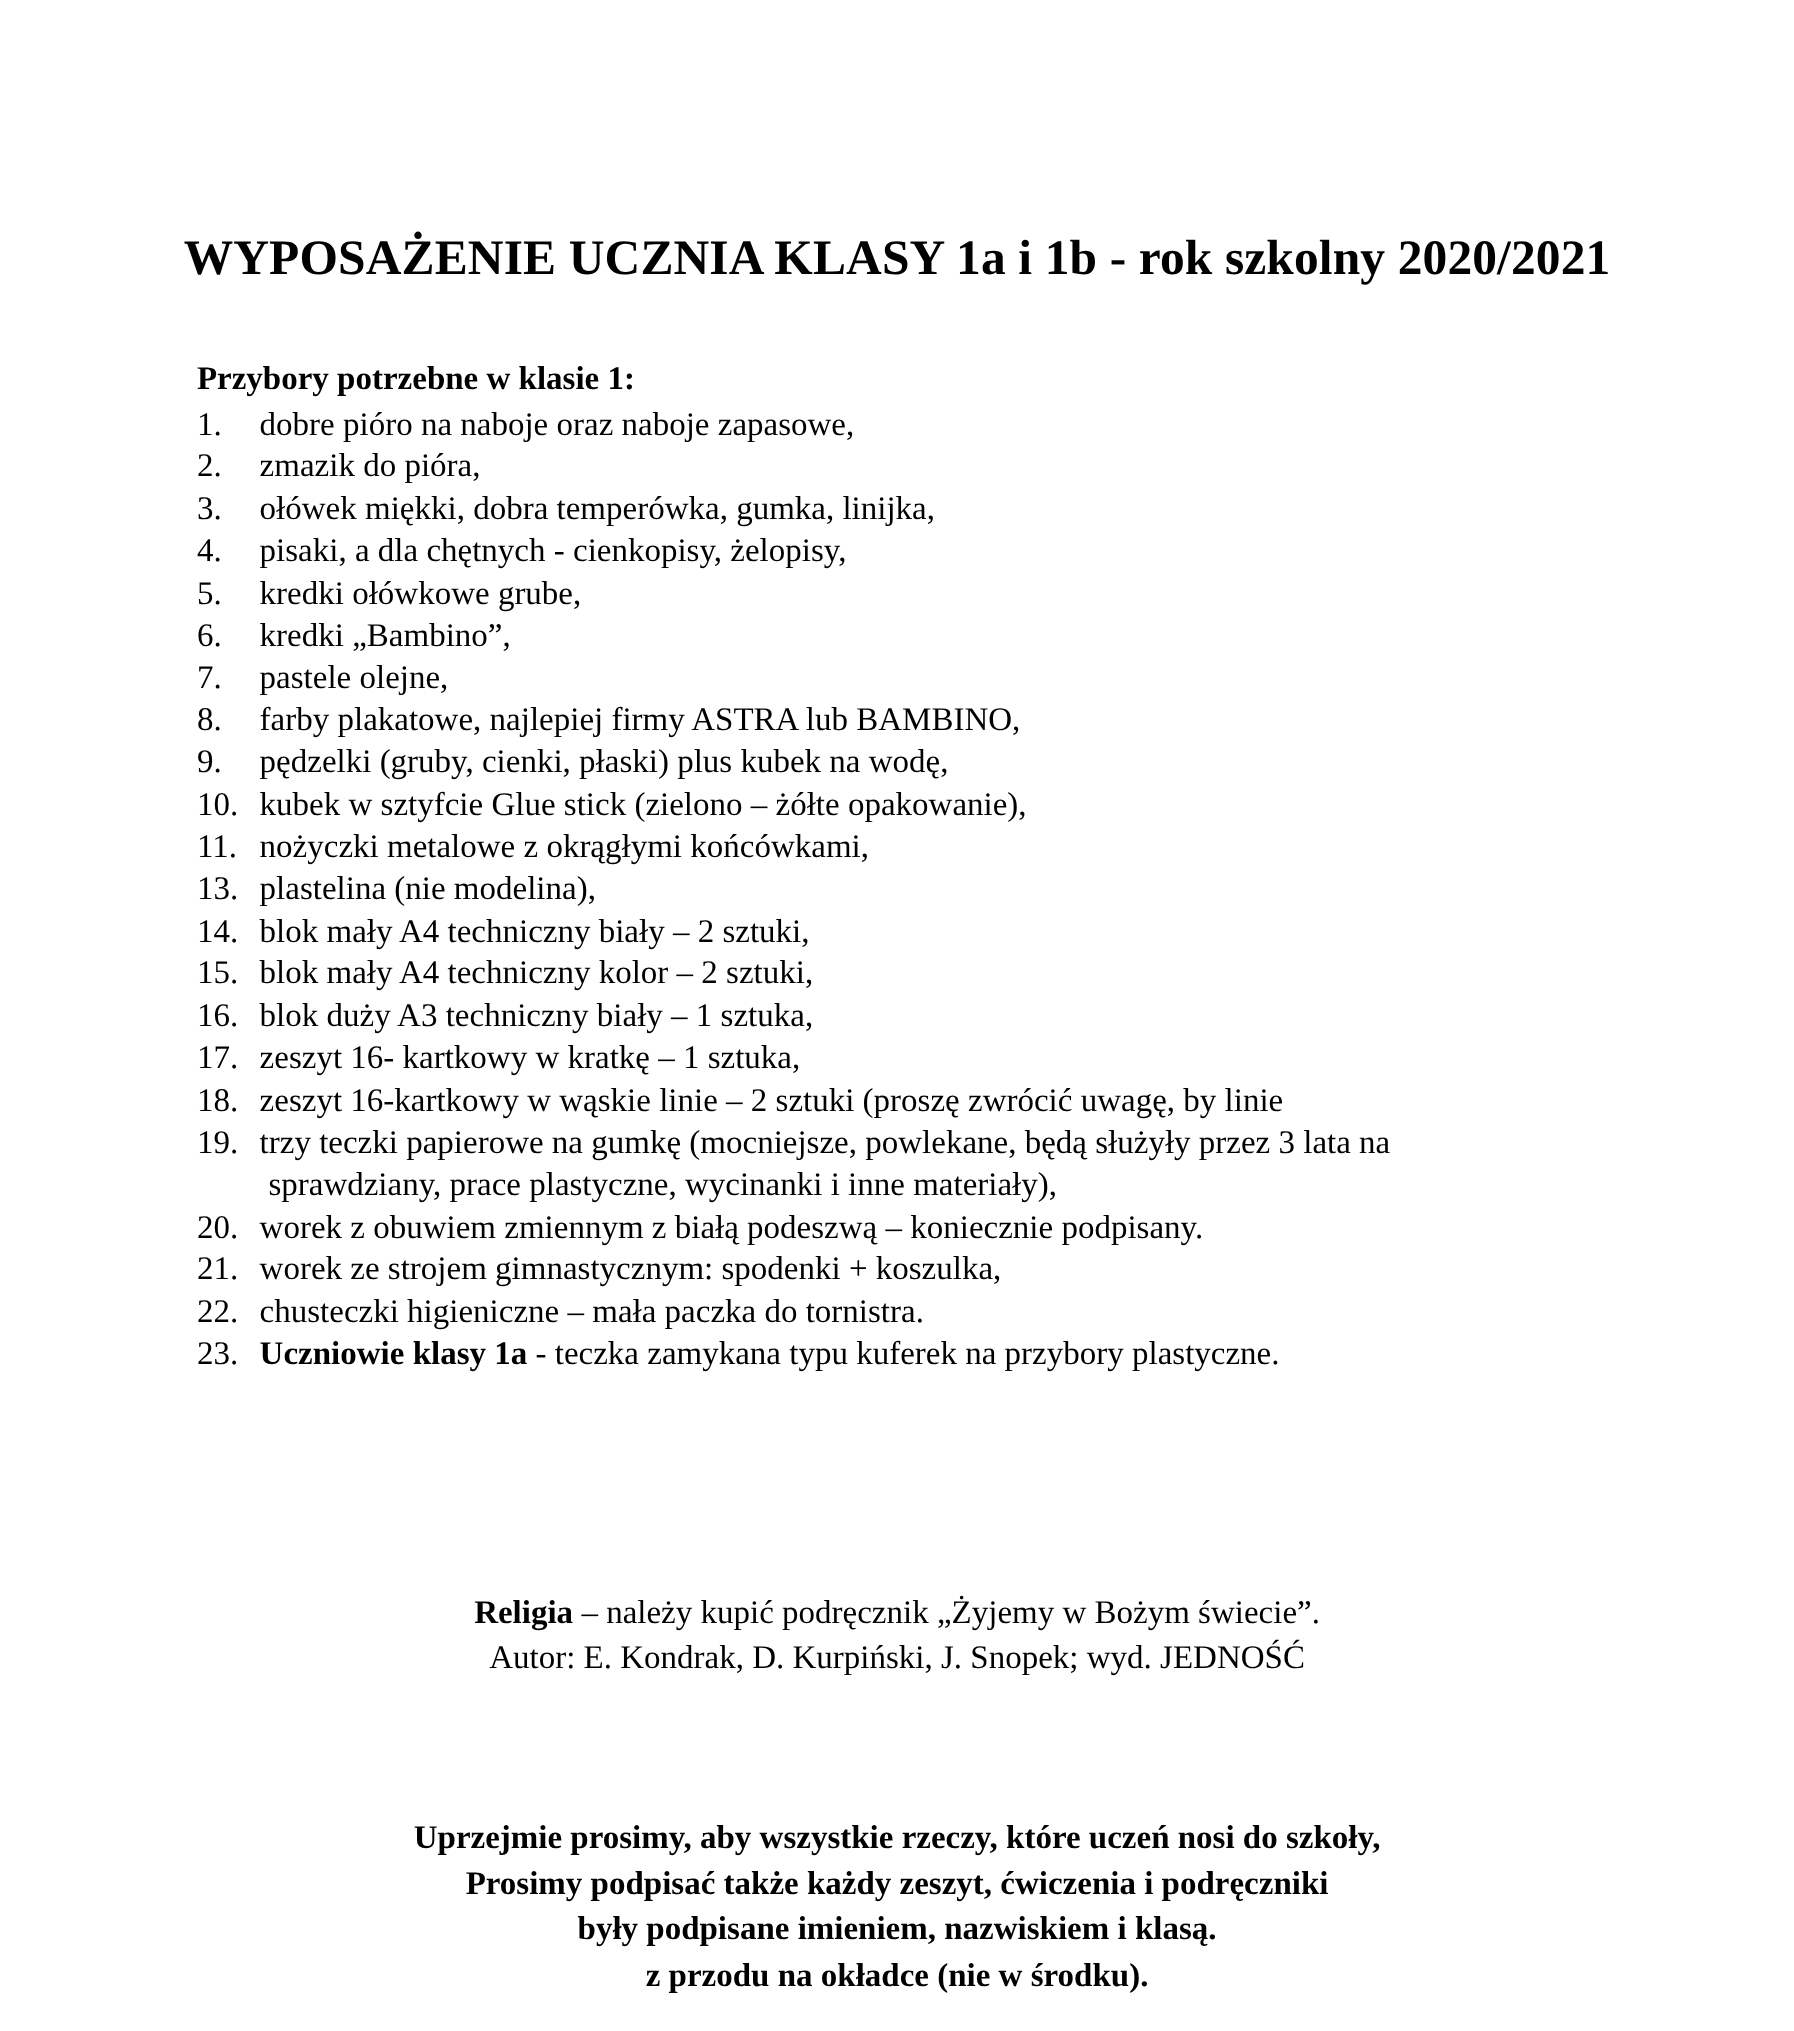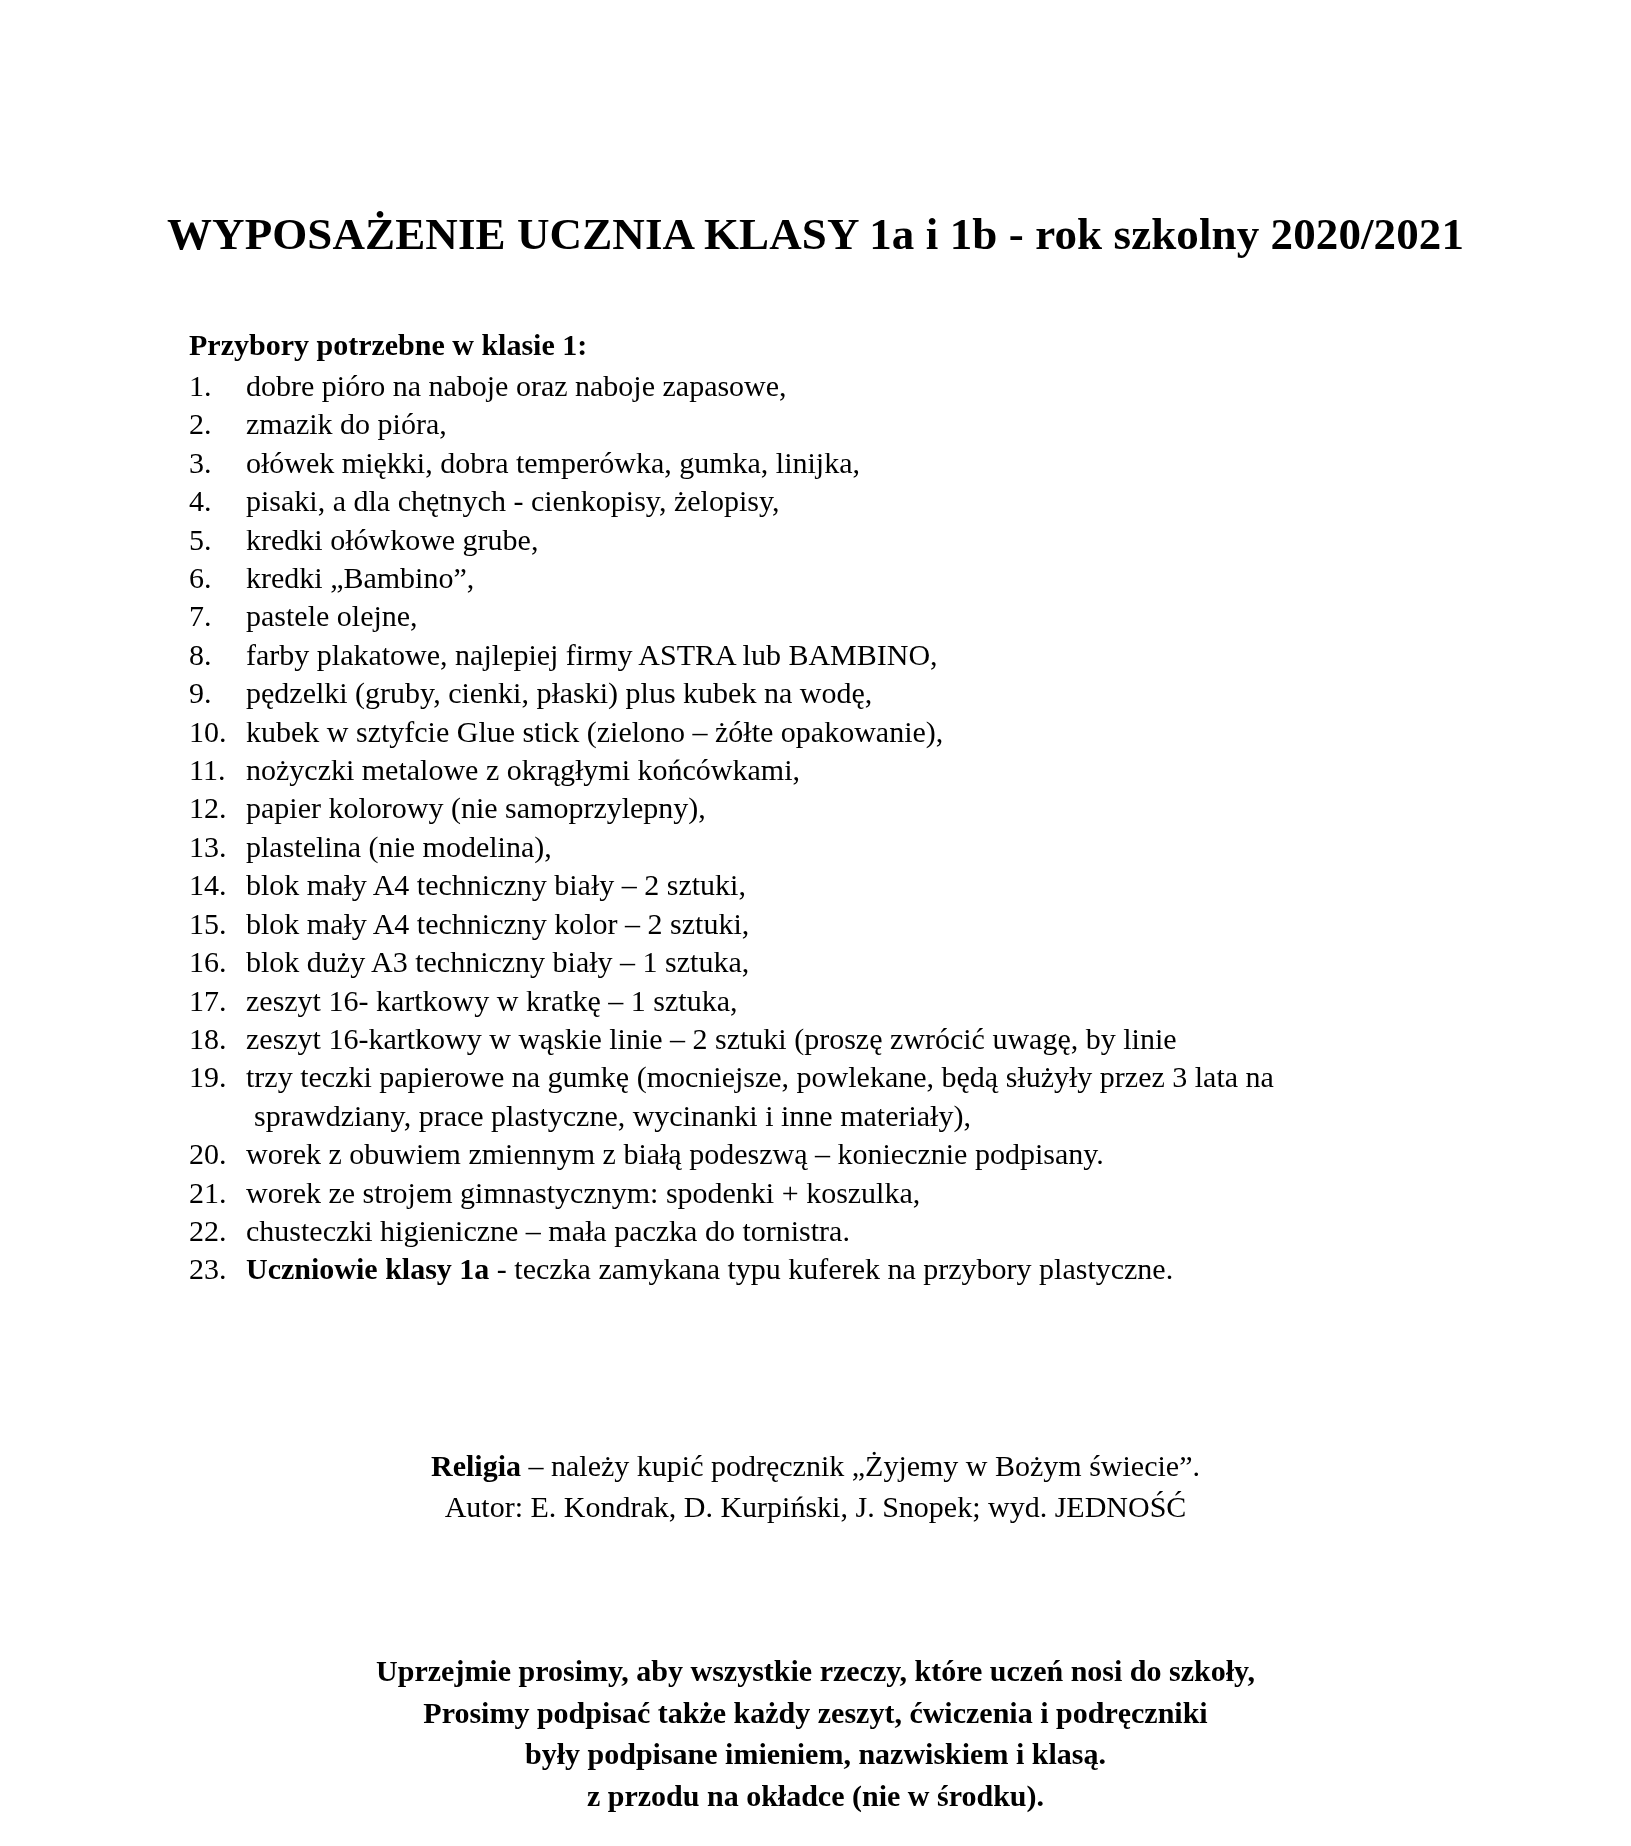--- a/index.html
+++ b/index.html
@@ -31,21 +31,21 @@
     font-size: 45px;
     font-weight: bold;
     letter-spacing: 0.1px;
     white-space: nowrap;
   }
 
   
   .supplies {
     position: absolute;
     top: 325px;
-    left: 189px;
+    left: 179px;
     width: 1290px;
   }
   .section-heading {
     font-size: 30px;
     font-weight: bold;
     line-height: 40px;
     margin: 0 0 2px 0;
   }
   ol.items {
     list-style: none;
@@ -163,24 +163,20 @@
       <li>
         <span class="num">10.</span>
         <span class="txt">kubek w sztyfcie Glue stick (zielono – żółte opakowanie),</span>
       </li>
 
       <li>
         <span class="num">11.</span>
         <span class="txt"> nożyczki metalowe z okrągłymi końcówkami,</span>
       </li>
 
-      <li>
-        <span class="num">12.</span>
-        <span class="txt"> papier kolorowy (nie samoprzylepny),</span>
-      </li>
 
       <li>
         <span class="num">13.</span>
         <span class="txt"> plastelina  (nie modelina),</span>
       </li>
 
       <li>
         <span class="num">14.</span>
         <span class="txt"> blok mały A4 techniczny biały – 2 sztuki,</span>
       </li>

